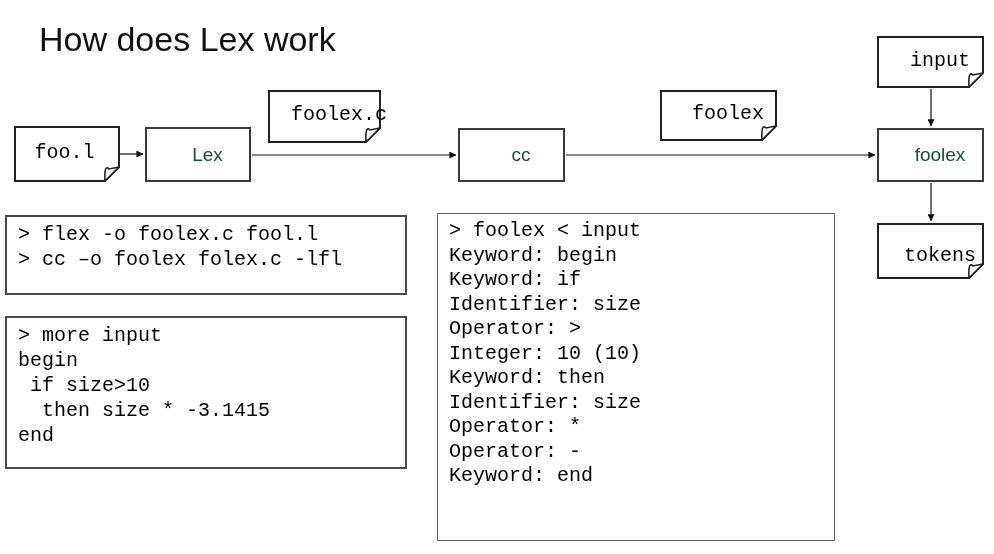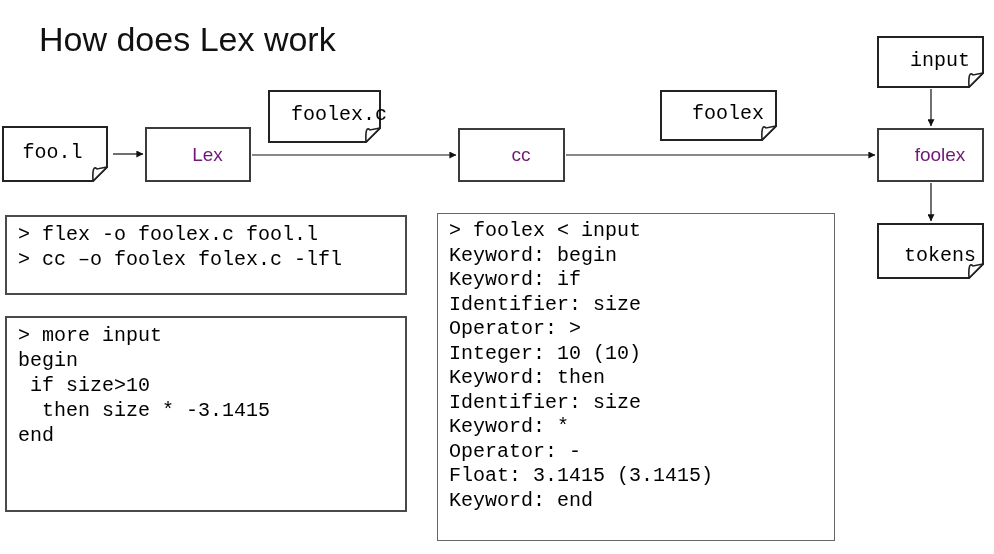--- a/index.html
+++ b/index.html
@@ -23,21 +23,21 @@
   .node { position: absolute; }
   .node .lbl {
     position: absolute; left:0; top:0; right:0; bottom:0;
     display: flex; align-items: center; justify-content: center; margin-left: 19px;
   }
   .proc {
     border: 2px solid #3b3b3b;
     background: #fff;
     box-sizing: border-box;
   }
-  .proc .lbl { font-size: 19px; color: #701a75; }
+  .proc .lbl { font-size: 19px; color: #14532d; }
   .doc .lbl {
     font-family: "Liberation Mono", "DejaVu Sans Mono", monospace;
     font-size: 20px;
     padding-bottom: 4px;
     color: #000;
   }
   .doc svg.shape { position:absolute; left:0; top:0; }
   .arrows { position:absolute; left:0; top:0; pointer-events:none; }
   .codebox {
     position: absolute;
@@ -66,21 +66,21 @@
         <path d="M0,0 L10,5 L0,10 z" fill="#111"></path>
       </marker>
     </defs>
     <line x1="113" y1="154" x2="143" y2="154" stroke="#111" stroke-width="1.2" marker-end="url(#ah)"></line>
     <line x1="252" y1="155" x2="456" y2="155" stroke="#111" stroke-width="1.2" marker-end="url(#ah)"></line>
     <line x1="566" y1="155" x2="875" y2="155" stroke="#111" stroke-width="1.2" marker-end="url(#ah)"></line>
     <line x1="931" y1="89" x2="931" y2="126" stroke="#111" stroke-width="1.2" marker-end="url(#ah)"></line>
     <line x1="931" y1="183" x2="931" y2="221" stroke="#111" stroke-width="1.2" marker-end="url(#ah)"></line>
   </svg>
 
-  <div class="node doc" style="left:2px;top:126px;width:82px;height:56px">
+  <div class="node doc" style="left:14px;top:126px;width:82px;height:56px">
       <svg class="shape" width="106" height="56" viewBox="0 0 106 56">
         <path d="M1,1 L105,1 L105,41 L91,55 L1,55 Z" fill="#fff" stroke="#222" stroke-width="2" stroke-linejoin="miter"></path>
         <path d="M91,55 Q90,38 95,43 L105,41 Z" fill="#fff" stroke="#222" stroke-width="1.6"></path>
       </svg>
     <span class="lbl">foo.l</span>
   </div>
 
   <div class="node proc" style="left:145px;top:127px;width:106px;height:55px">
     <span class="lbl">Lex</span>
   </div>
@@ -123,36 +123,35 @@
         <path d="M92,55 Q91,38 96,43 L106,41 Z" fill="#fff" stroke="#222" stroke-width="1.6"></path>
       </svg>
     <span class="lbl">tokens</span>
   </div>
 
   <div class="codebox cb-dark" style="left:5px;top:215px;width:402px;height:80px">
       <div class="code-line">&gt; flex -o foolex.c fool.l</div>
       <div class="code-line">&gt; cc –o foolex folex.c -lfl</div>
     </div>
 
-  <div class="codebox cb-dark" style="left:5px;top:316px;width:402px;height:196px">
+  <div class="codebox cb-dark" style="left:5px;top:316px;width:402px;height:153px">
       <div class="code-line">&gt; more input</div>
       <div class="code-line">begin</div>
       <div class="code-line"> if size&gt;10</div>
       <div class="code-line">  then size * -3.1415</div>
       <div class="code-line">end</div>
     </div>
 
   <div class="codebox cb-light" style="left:437px;top:213px;width:398px;height:328px">
       <div class="code-line">&gt; foolex &lt; input</div>
       <div class="code-line">Keyword: begin</div>
       <div class="code-line">Keyword: if</div>
       <div class="code-line">Identifier: size</div>
       <div class="code-line">Operator: &gt;</div>
       <div class="code-line">Integer: 10 (10)</div>
       <div class="code-line">Keyword: then</div>
       <div class="code-line">Identifier: size</div>
-      <div class="code-line">Keyword: *</div>
+      <div class="code-line">Operator: *</div>
       <div class="code-line">Operator: -</div>
-      <div class="code-line">Float: 3.1415 (3.1415)</div>
       <div class="code-line">Keyword: end</div>
     </div>
 
 </div>
 
 </body></html>

